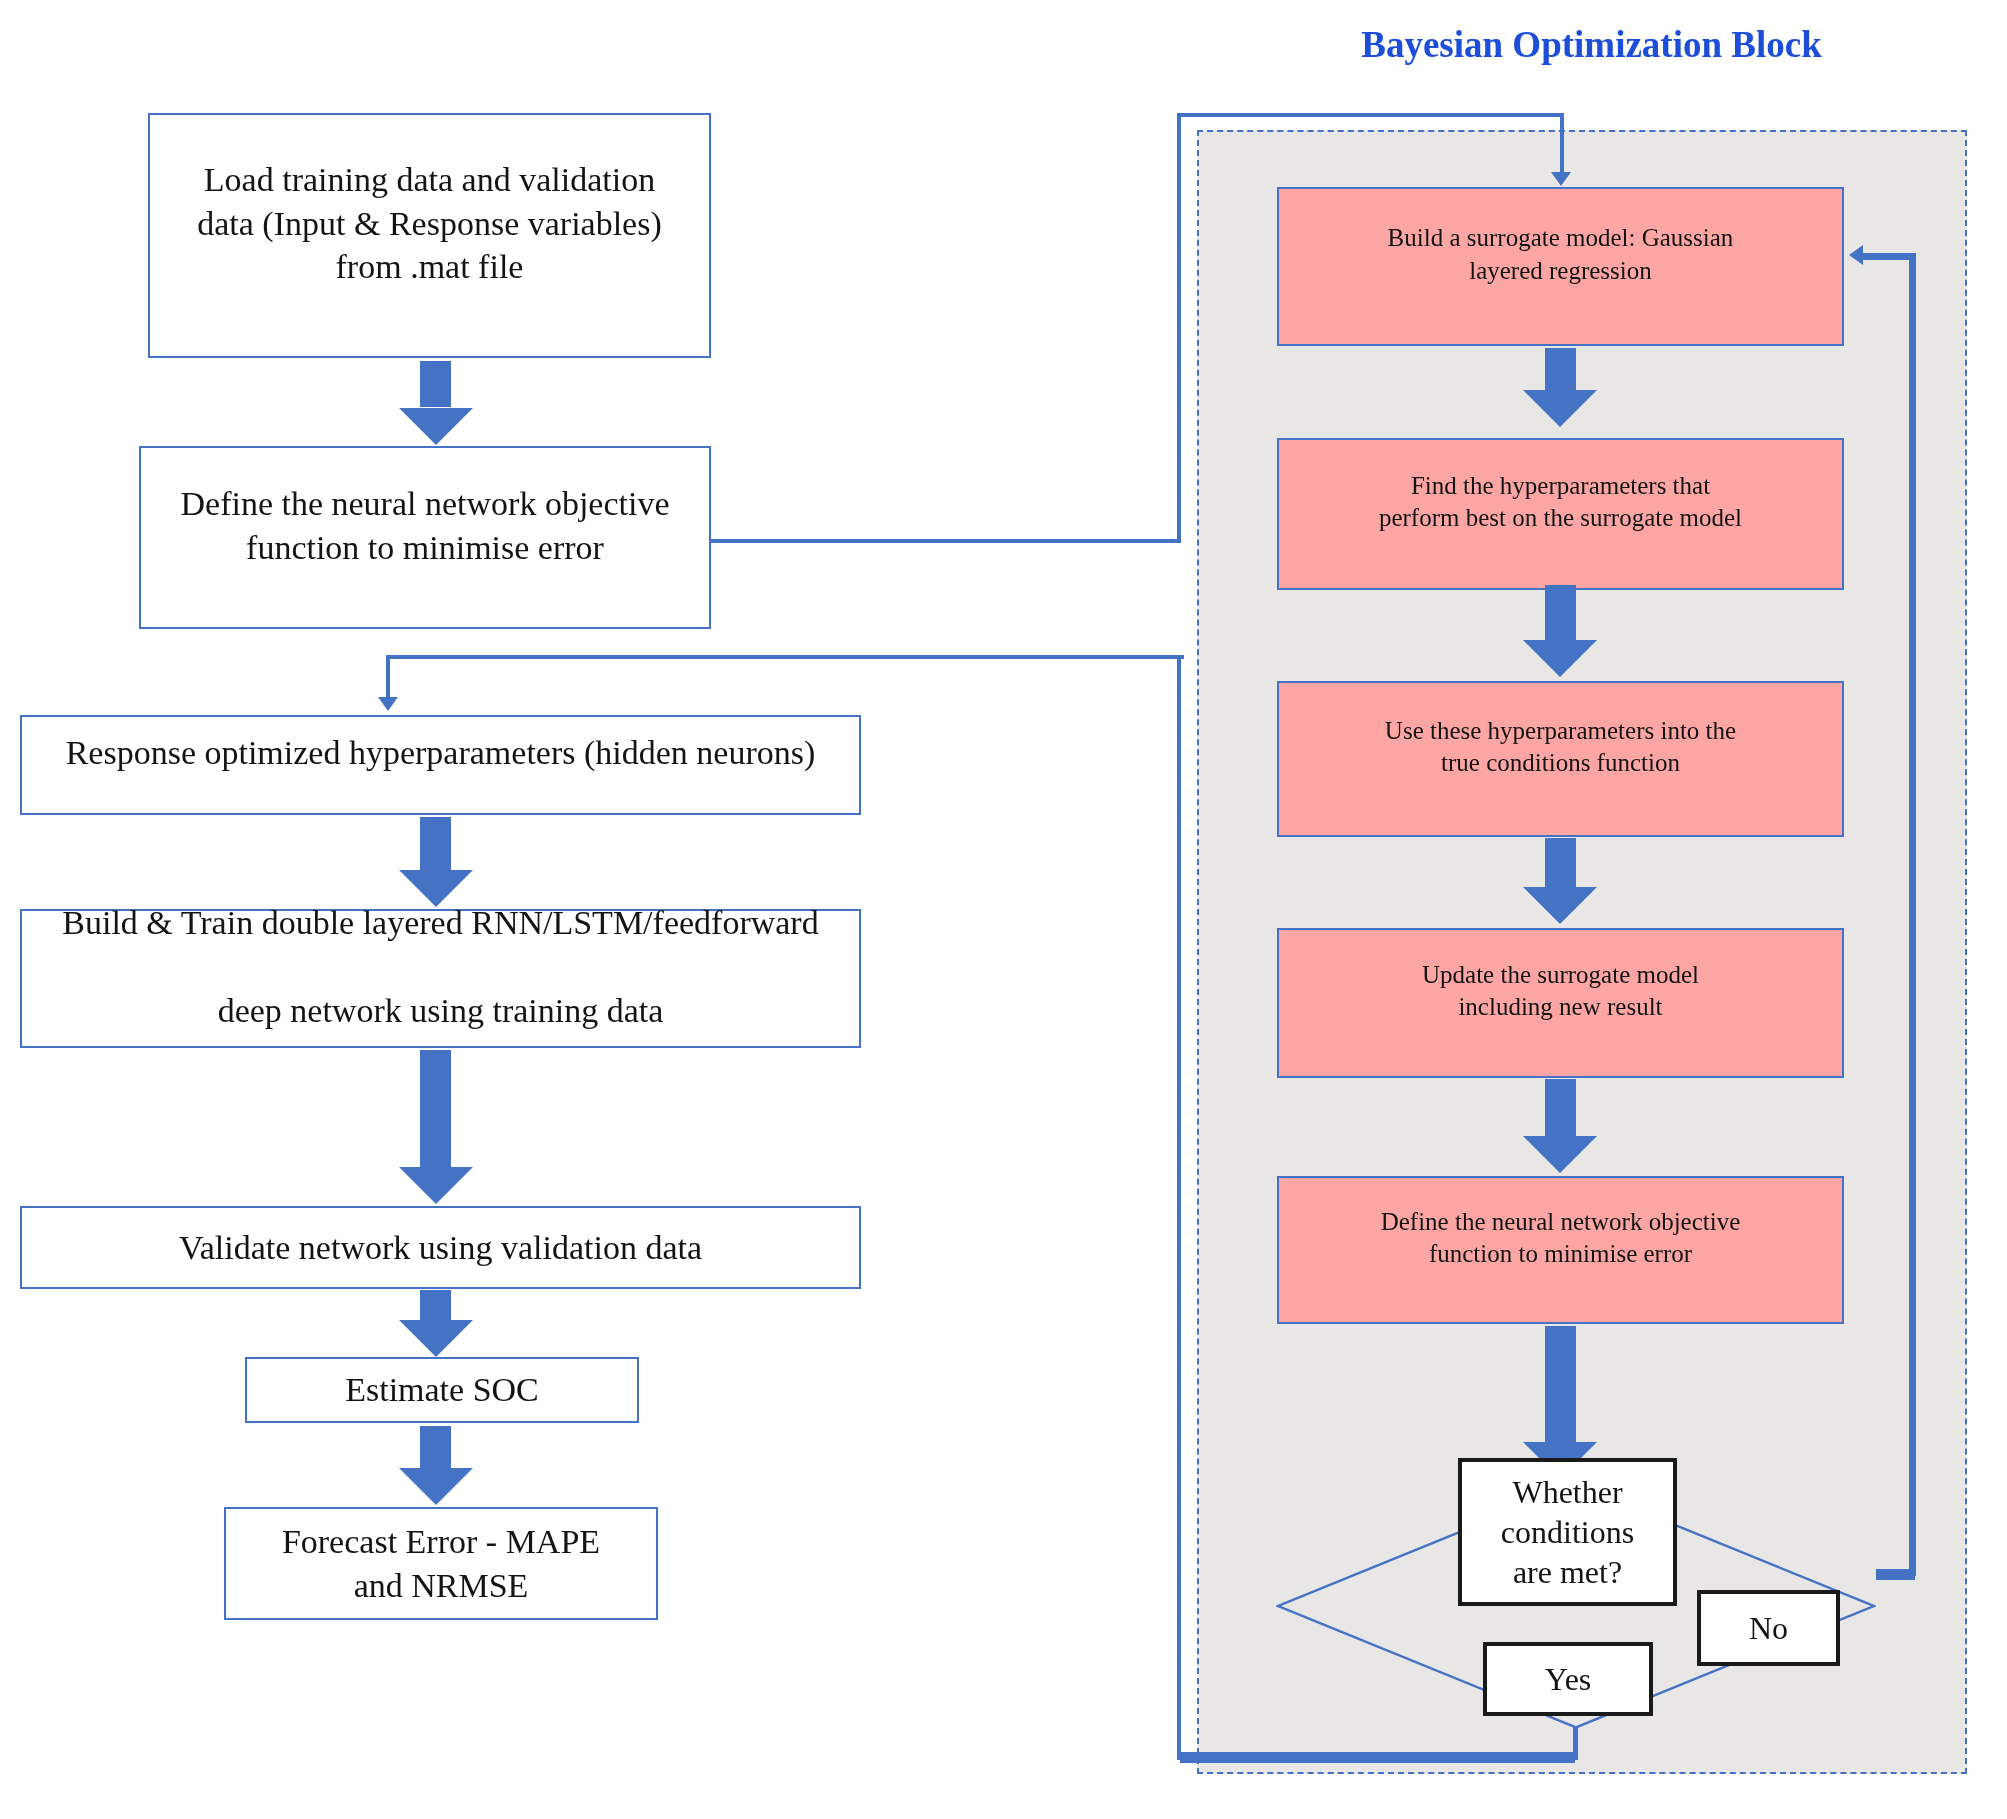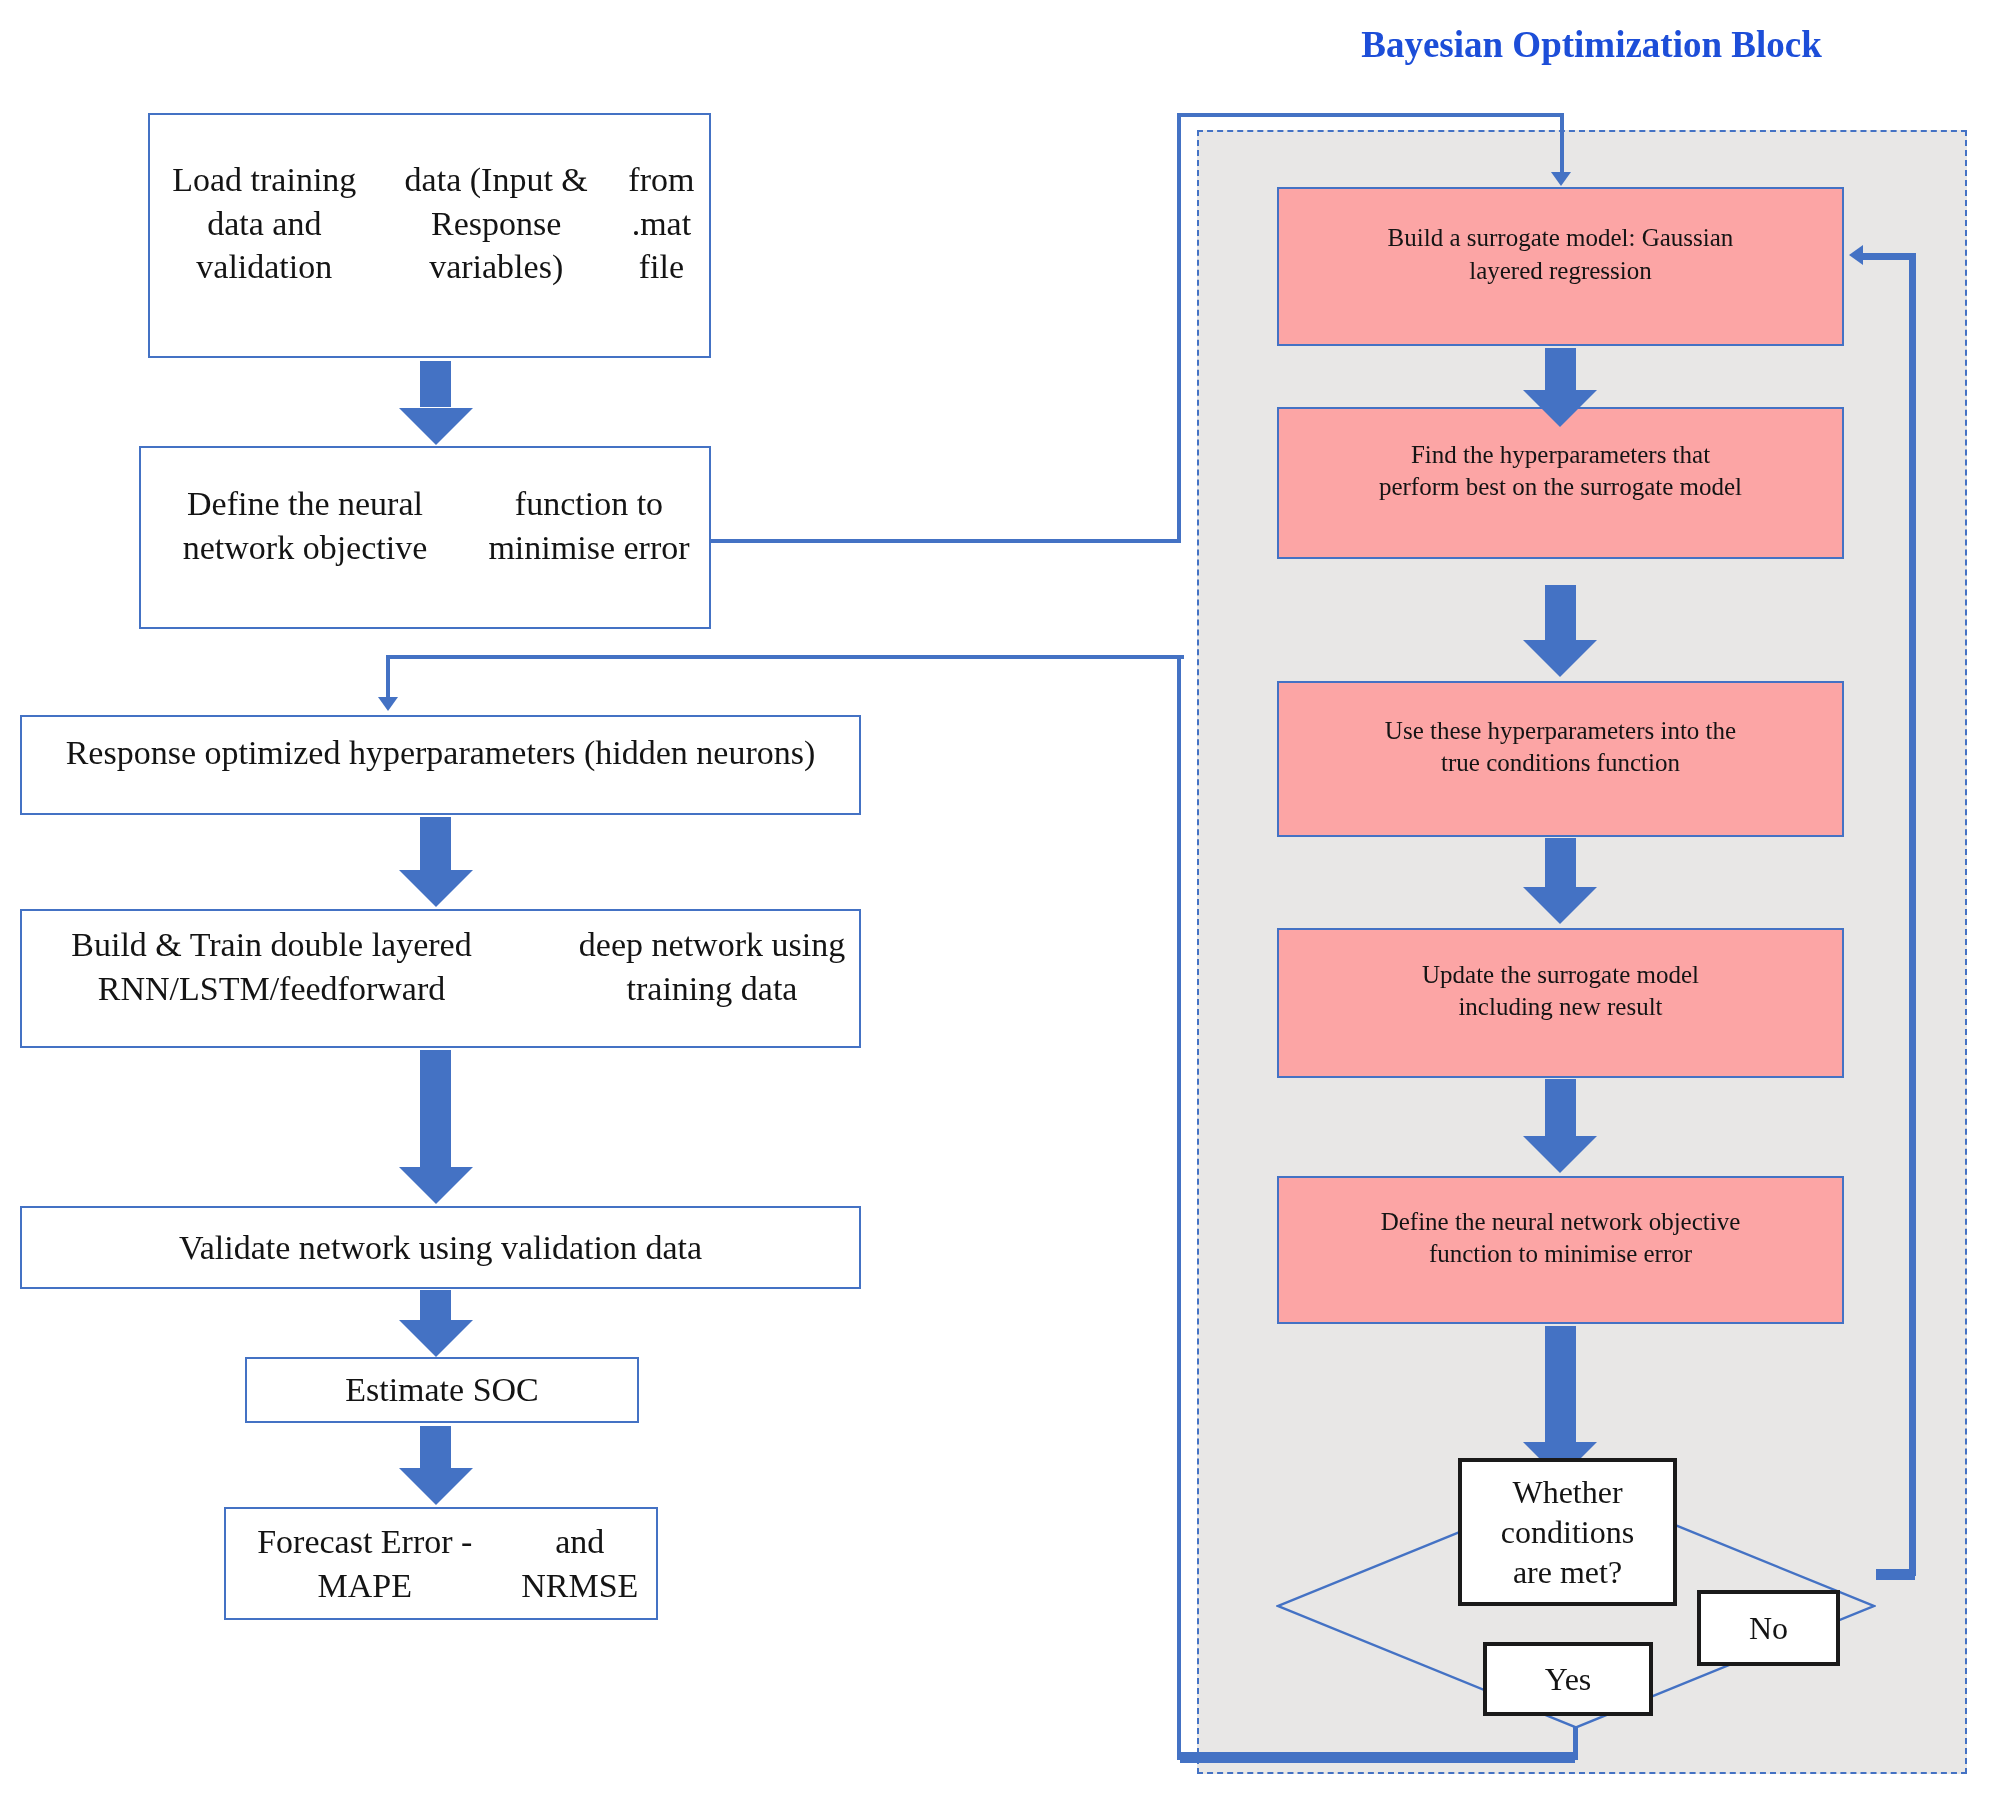--- a/index.html
+++ b/index.html
@@ -1,19 +1,19 @@
 <!DOCTYPE html>
 <html style="font-size:13px"><head>
 <meta charset="utf-8">
 <style>
   html,body{margin:0;padding:0;background:#ffffff;}
   #canvas{position:relative;width:2008px;height:1820px;background:#ffffff;overflow:hidden;
           font-family:"Liberation Serif","DejaVu Serif",serif;color:#141414;}
   .abs{position:absolute;box-sizing:border-box;}
-  .wbox{background:#ffffff;border:2.4px solid #4472C4;display:flex;flex-direction:row;
+  .wbox{background:#ffffff;border:2.4px solid #4472C4;display:flex;flex-direction:column;
         align-items:center;justify-content:center;text-align:center;
         font-size:34px;line-height:1.28;}
   .gbox{background:#fca5a5;border:2.4px solid #4472C4;display:flex;flex-direction:column;
         align-items:center;justify-content:center;text-align:center;
         font-size:25px;line-height:1.3;}
   .bias{padding-bottom:24px;}
   .dec{background:#ffffff;border:4px solid #1A1A1A;display:flex;flex-direction:column;
        align-items:center;justify-content:center;text-align:center;font-size:32px;line-height:1.25;}
   .panel{background:#E8E7E6;border:2.4px dashed #4472C4;}
   .title{font-size:37px;font-weight:bold;text-align:center;color:#1d4ed8;}
@@ -86,21 +86,21 @@
   </div>
   <div>
     <div class="abs stem" style="left:420px;top:1426px;width:31px;height:42px;"></div>
     <div class="abs bhead" style="left:399px;top:1468px;"></div>
   </div>
 
   <div class="abs gbox bias" style="left:1277px;top:187px;width:567px;height:159px;">
     <div>Build a surrogate model: Gaussian</div>
     <div>layered regression</div>
   </div>
-  <div class="abs gbox bias" style="left:1277px;top:407px;width:567px;height:152px;">
+  <div class="abs gbox bias" style="left:1277px;top:438px;width:567px;height:152px;">
     <div>Find the hyperparameters that</div>
     <div>perform best on the surrogate model</div>
   </div>
   <div class="abs gbox bias" style="left:1277px;top:681px;width:567px;height:156px;">
     <div>Use these hyperparameters into the</div>
     <div>true conditions function</div>
   </div>
   <div class="abs gbox bias" style="left:1277px;top:928px;width:567px;height:150px;">
     <div>Update the surrogate model</div>
     <div>including new result</div>

